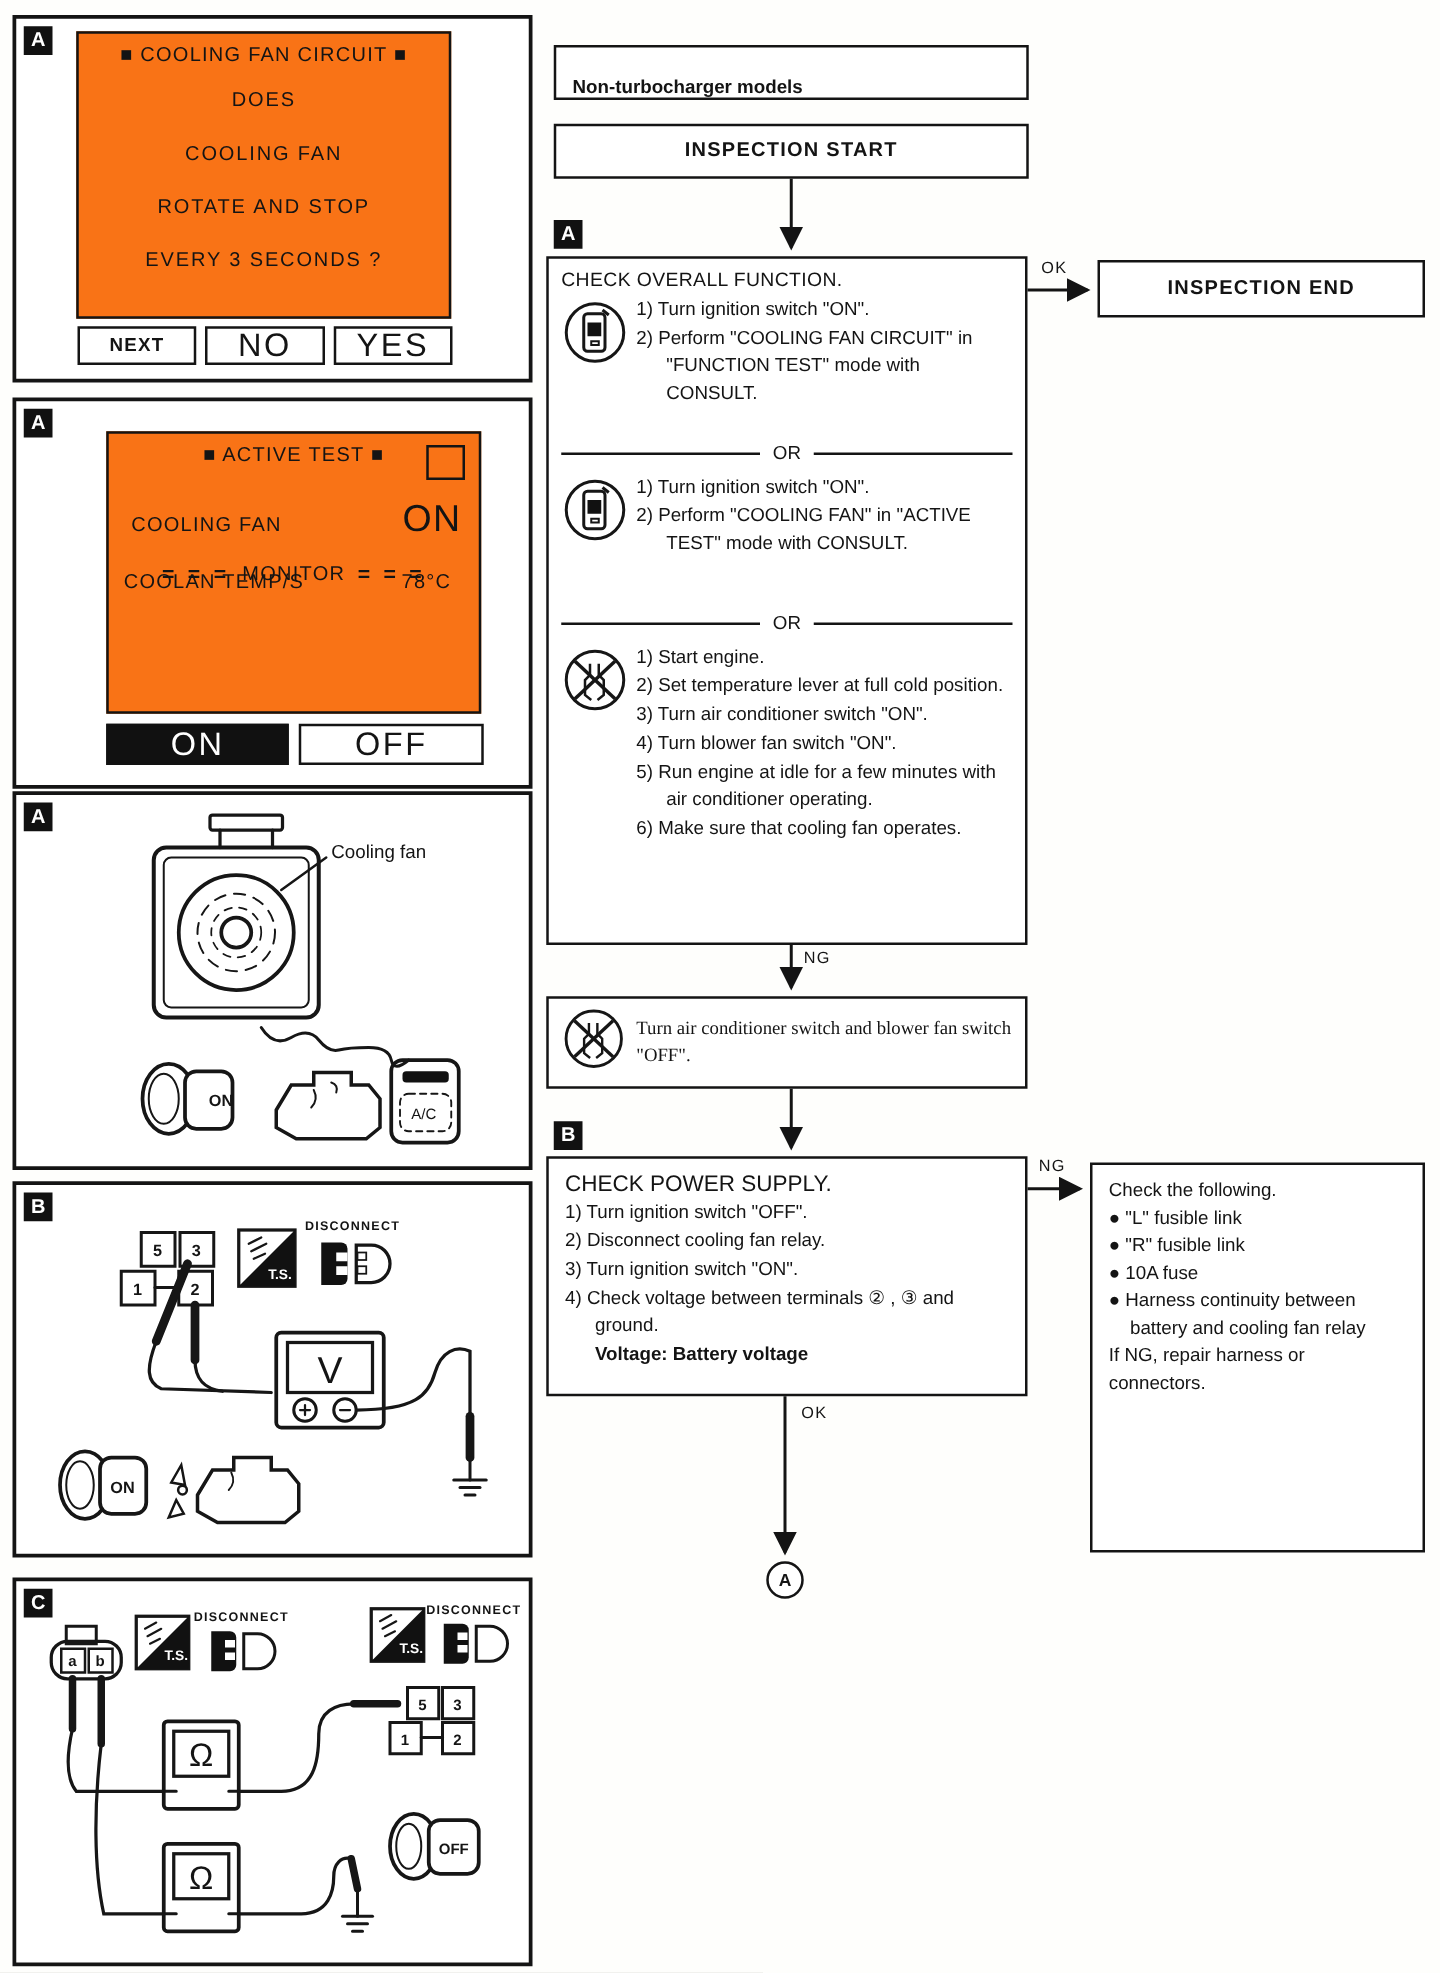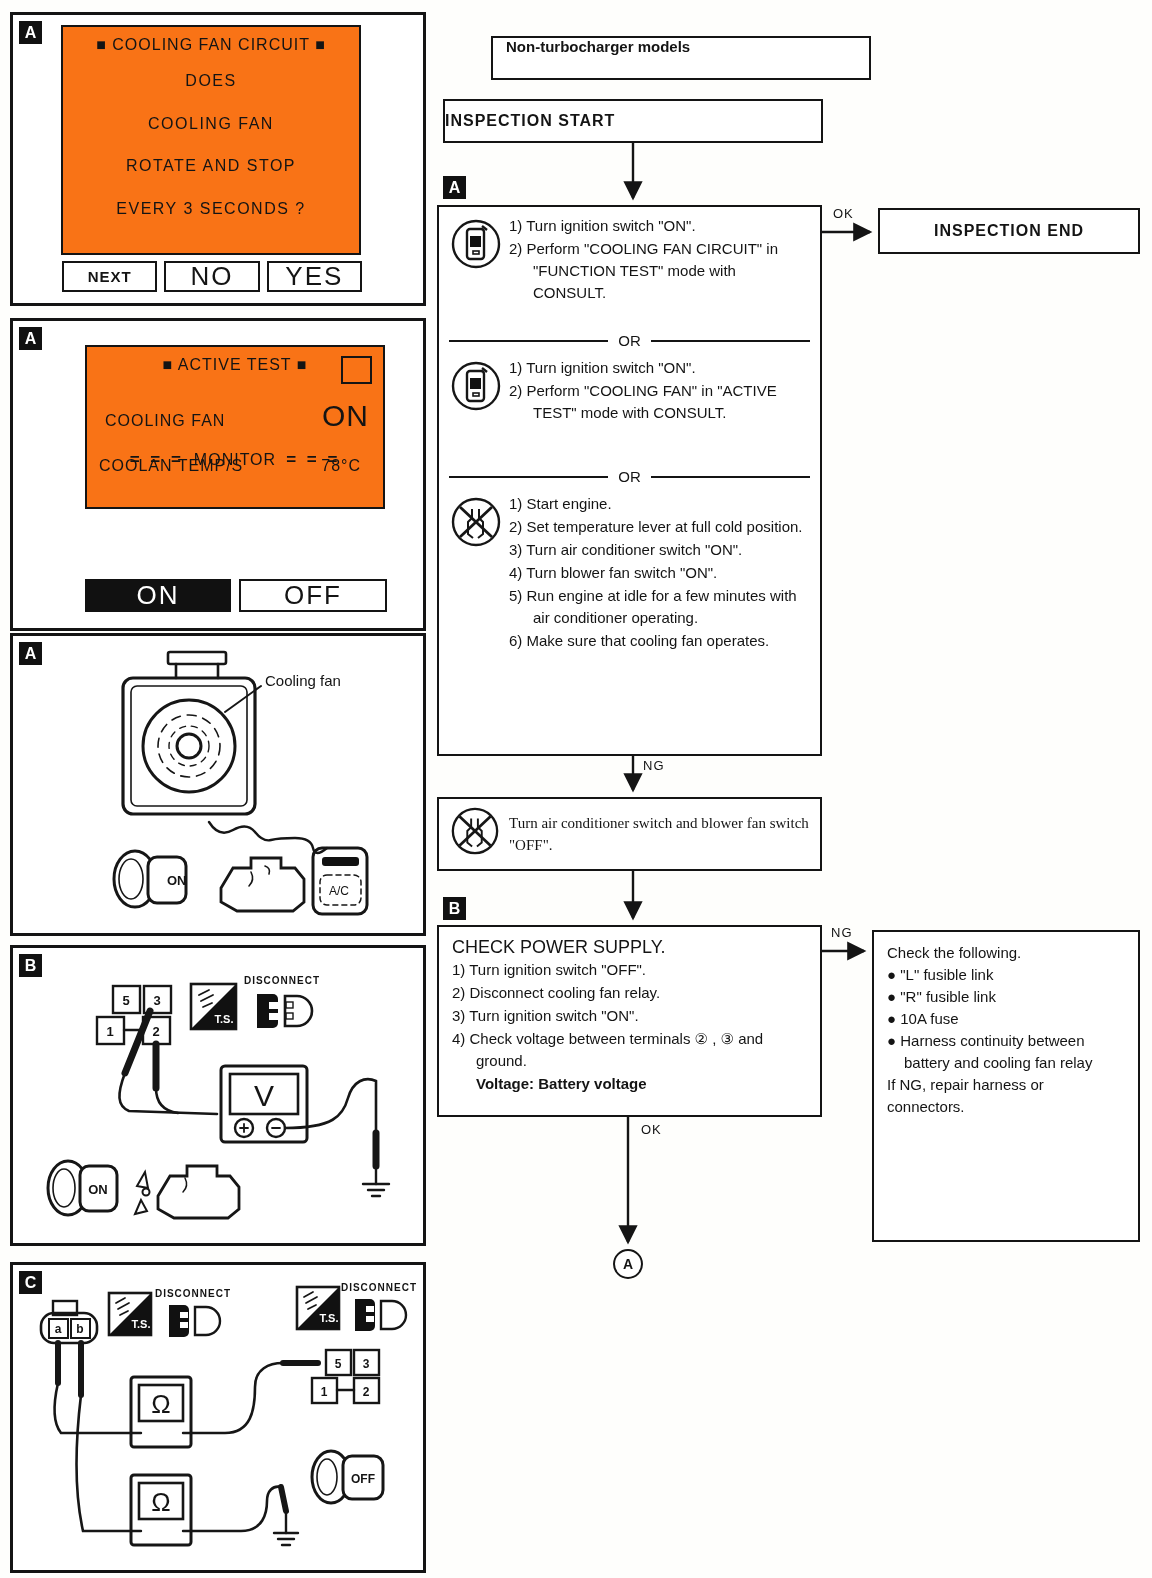--- a/index.html
+++ b/index.html
@@ -57,21 +57,21 @@
     </div>
     <div class="btnrow" style="left:49px;top:246px;width:300px;height:31px;">
       <div class="cbtn label-sm" style="flex:1;font-weight:bold;">NEXT</div>
       <div class="cbtn label-lg" style="flex:1;">NO</div>
       <div class="cbtn label-lg" style="flex:1;">YES</div>
     </div>
   </div>
 
   <div class="panel" style="left:10px;top:318px;width:410px;height:307px;">
     <div class="marker marker-in">A</div>
-    <div class="crt" style="left:72px;top:24px;width:300px;height:164px;">
+    <div class="crt" style="left:72px;top:24px;width:300px;height:226px;">
       <div class="crt-title">■ ACTIVE TEST ■</div>
       <div class="checkbox"></div>
       <div class="atrow" style="top:52px;width:264px;justify-content:space-between;">
         <span>COOLING FAN</span>
         <span style="font-size:30px;letter-spacing:1px;">ON</span>
       </div>
       <div class="divider-row" style="top:103px;">
         <span class="bars">= = =</span>
         <span style="font-size:16px;font-weight:normal;letter-spacing:1px;">MONITOR</span>
         <span class="bars">= = =</span>
@@ -296,31 +296,32 @@
       <text x="148" y="148" font-size="26" fill="#141414" text-anchor="middle">Ω</text>
       <text x="148" y="246" font-size="26" fill="#141414" text-anchor="middle">Ω</text>
       <text x="128" y="63" font-size="11" font-weight="bold" fill="#fff" text-anchor="middle">T.S.</text>
       <text x="316" y="57" font-size="11" font-weight="bold" fill="#fff" text-anchor="middle">T.S.</text>
       <text x="180" y="32" font-size="10" font-weight="bold" letter-spacing="1" fill="#141414" text-anchor="middle">DISCONNECT</text>
       <text x="366" y="26" font-size="10" font-weight="bold" letter-spacing="1" fill="#141414" text-anchor="middle">DISCONNECT</text>
       <text x="350" y="218" font-size="12" font-weight="bold" fill="#141414" text-anchor="middle">OFF</text>
     </svg>
   </div>
 
-  <div class="flowbox" style="left:443px;top:36px;width:380px;height:44px;display:flex;align-items:flex-start;padding-left:13px;font-weight:bold;font-size:15px;margin-left:48px;">
+  <div class="flowbox" style="left:443px;top:36px;width:380px;height:44px;display:flex;align-items:flex-end;padding-left:13px;font-weight:bold;font-size:15px;">
     <span>Non-turbocharger models</span>
   </div>
 
-  <div class="flowbox" style="left:443px;top:99px;width:380px;height:44px;display:flex;align-items:center;justify-content:flex-start;font-weight:bold;font-size:16px;letter-spacing:1px;">
+  <div class="flowbox" style="left:443px;top:99px;width:380px;height:44px;display:flex;align-items:center;justify-content:center;font-weight:bold;font-size:16px;letter-spacing:1px;">
     <span>INSPECTION START</span>
   </div>
 
   <div class="marker" style="left:443px;top:176px;">A</div>
 
   <div class="flowbox flowtext" style="left:437px;top:205px;width:385px;height:551px;padding:7px 10px;">
+    <div style="font-size:15.5px;letter-spacing:.3px;">CHECK OVERALL FUNCTION.</div>
     <div class="section" style="min-height:112px;">
       <div class="icn">
         <svg width="54" height="54" viewBox="0 0 54 54">
           <g stroke="#161616" fill="none" stroke-width="2.4">
             <circle cx="27" cy="27" r="23"></circle>
             <rect x="18" y="12" width="17" height="30" rx="3"></rect>
             <rect x="21" y="19" width="11" height="11" fill="#111" stroke="none"></rect>
             <line x1="33" y1="9" x2="38" y2="13"></line>
             <rect x="24" y="34" width="6" height="3" stroke-width="1.6"></rect>
           </g>

